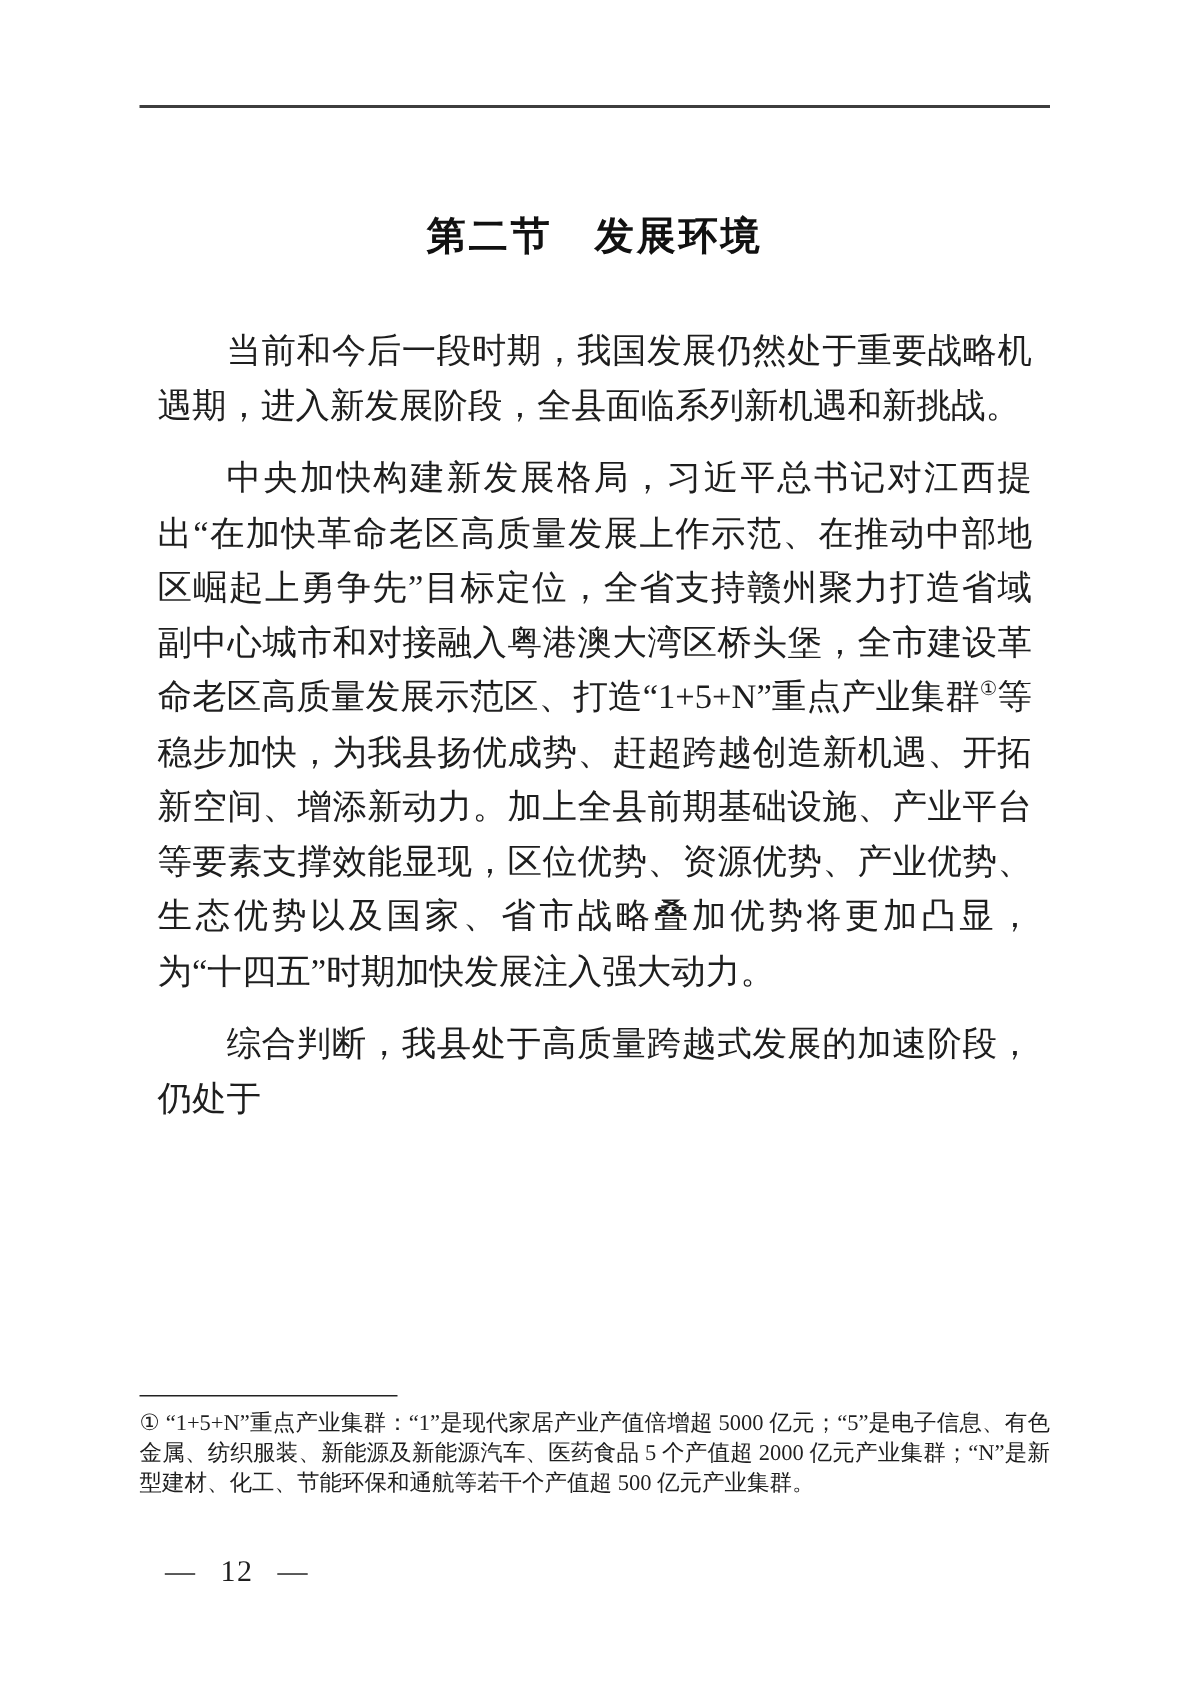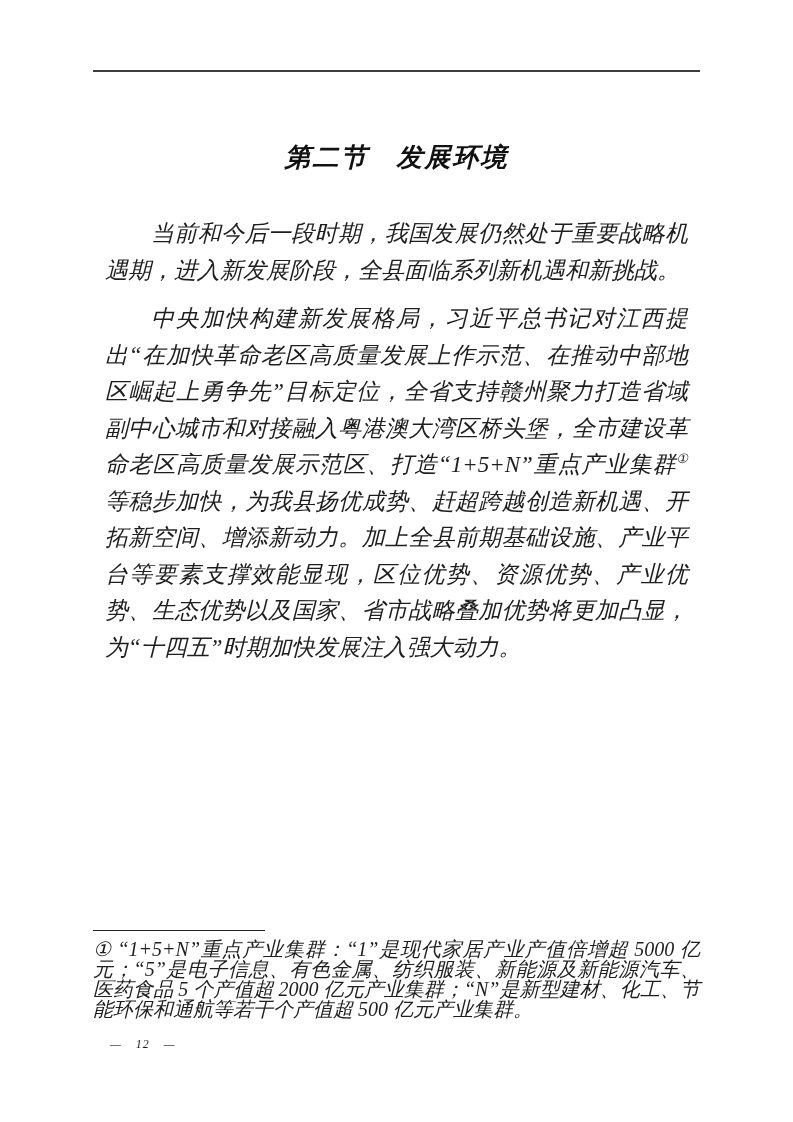--- a/index.html
+++ b/index.html
@@ -4,21 +4,20 @@
 <style>
   html, body { margin: 0; padding: 0; background: #ffffff; }
   .page {
     position: relative;
     width: 728px;
     height: 1122px;
     background: #ffffff;
     font-family: "Liberation Serif", "DejaVu Serif", serif;
     color: #1e1e1e;
     overflow: hidden;
-    font-style: italic;
   }
   .top-rule {
     position: absolute;
     left: 93px;
     top: 70px;
     width: 607px;
     height: 2px;
     background: #3d3d3d;
   }
   .title {
@@ -59,48 +58,49 @@
     width: 607px;
   }
   .fn-rule {
     width: 172px;
     height: 1px;
     background: #222222;
     margin: 0 0 8px 0;
   }
   .fn-text {
     margin: 0;
-    font-size: 20px;
+    font-size: 15px;
     line-height: 20px;
     text-align: justify;
     text-justify: inter-character;
     color: #1e1e1e;
   }
   .page-number {
     position: absolute;
     left: 110px;
     top: 1037px;
-    font-size: 12px;
+    font-size: 20px;
     letter-spacing: 1px;
     word-spacing: 10px;
     color: #1e1e1e;
   }
 </style>
 </head>
 <body>
 
 <div class="page">
 
   <div class="top-rule"></div>
 
   <h1 class="title">第二节　发展环境</h1>
 
   <div class="body-text">
     <p class="para">当前和今后一段时期，我国发展仍然处于重要战略机遇期，进入新发展阶段，全县面临系列新机遇和新挑战。</p>
     <p class="para"><span>中央加快构建新发展格局，习近平总书记对江西提出“在加快革命老区高质量发展上作示范、在推动中部地区崛起上勇争先”目标定位，全省支持赣州聚力打造省域副中心城市和对接融入粤港澳大湾区桥头堡，全市建设革命老区高质量发展示范区、打造“1+5+N”重点产业集群</span><sup class="fn-ref">①</sup><span>等稳步加快，为我县扬优成势、赶超跨越创造新机遇、开拓新空间、增添新动力。加上全县前期基础设施、产业平台等要素支撑效能显现，区位优势、资源优势、产业优势、生态优势以及国家、省市战略叠加优势将更加凸显，为“十四五”时期加快发展注入强大动力。</span></p>
+    <p class="para">综合判断，我县处于高质量跨越式发展的加速阶段，仍处于</p>
   </div>
 
   <div class="footnote-area">
     <div class="fn-rule"></div>
     <p class="fn-text">① “1+5+N”重点产业集群：“1”是现代家居产业产值倍增超 5000 亿元；“5”是电子信息、有色金属、纺织服装、新能源及新能源汽车、医药食品 5 个产值超 2000 亿元产业集群；“N”是新型建材、化工、节能环保和通航等若干个产值超 500 亿元产业集群。</p>
   </div>
 
   <div class="page-number">— 12 —</div>
 
 </div>

